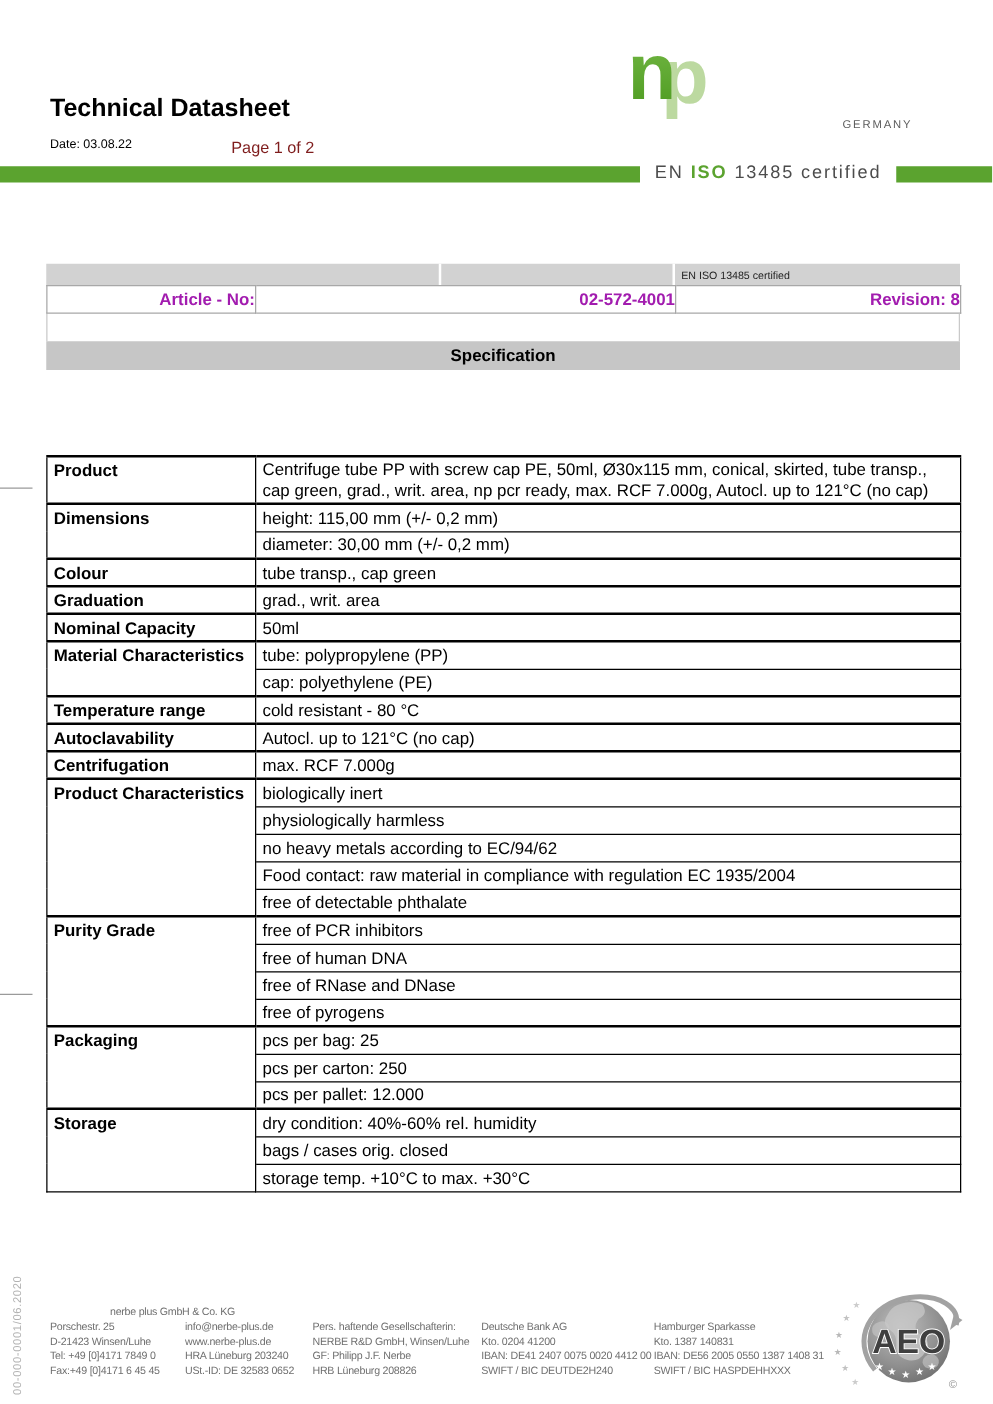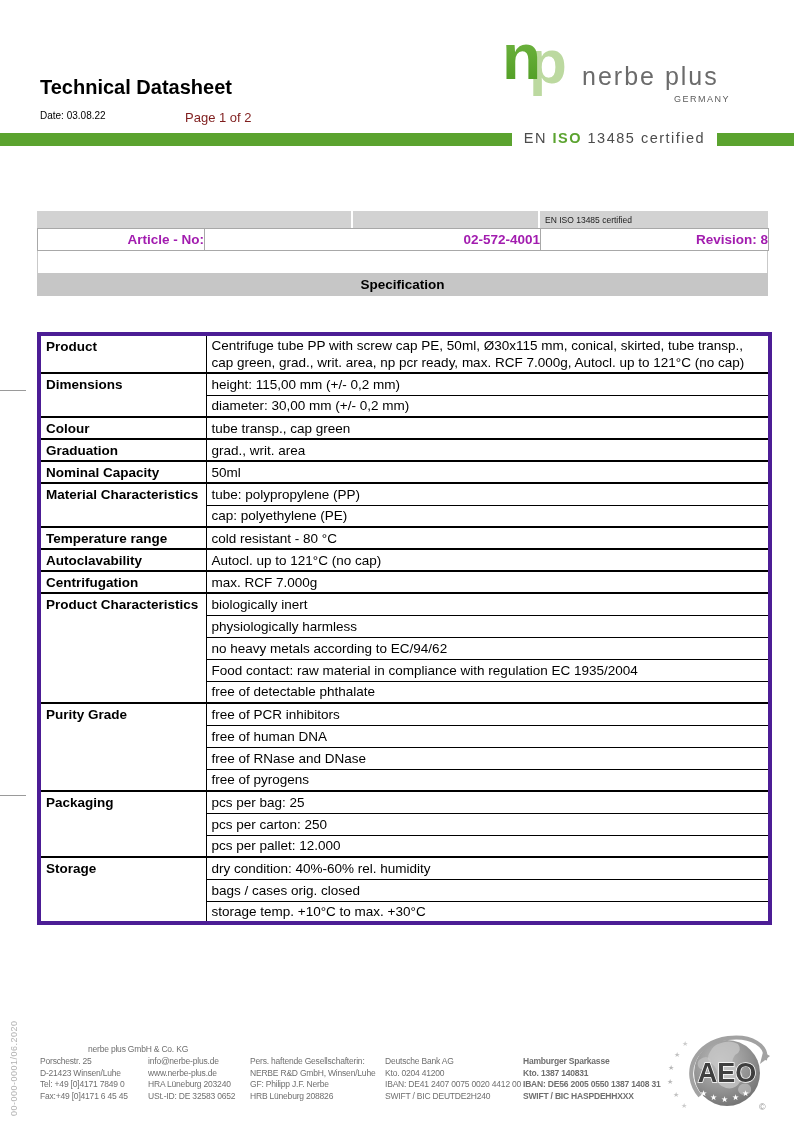--- a/index.html
+++ b/index.html
@@ -45,52 +45,51 @@
   .gray-row .gc3 { width:226px; font-size:8.5px; color:#222; padding:4px 0 0 5px; }
   table.info-table { border-collapse:collapse; table-layout:fixed; width:731px; }
   table.info-table td { box-sizing:border-box; border:1px solid #a8a8a8; height:22px;
                         font-size:13.5px; font-weight:bold; padding:0 0 0 5px; color:#a21caf;text-align:right; }
   .empty-row { box-sizing:border-box; width:731px; height:22px; border-left:1px solid #c9c9c9; border-right:1px solid #c9c9c9; }
   .spec-bar { box-sizing:border-box; width:731px; height:23px; background:#c6c6c6; text-align:center;
               font-size:13.5px; font-weight:bold; color:#000; line-height:23px; }
 
   
   .spec-wrap { position:absolute; left:37px; top:332px; width:731px; }
-  table.spec-table { border-collapse:collapse; table-layout:fixed; width:731px; border:4px solid #4c1d95; }
+  table.spec-table { border-collapse:collapse; table-layout:fixed; width:731px; border:1px solid #4c1d95;margin-top:32px; }
   table.spec-table th, table.spec-table td { box-sizing:border-box; border:1px solid #000; font-size:13.5px;
               padding:1px 4px 1px 5px; color:#000; text-align:left; vertical-align:middle; }
   table.spec-table th { width:167px; font-weight:bold; vertical-align:top; padding-top:3px; }
   table.spec-table tr { height:22px; }
   table.spec-table td.tall { height:36px; line-height:17px; }
   table.spec-table tr.grp th, table.spec-table tr.grp td { border-top:2px solid #000; }
 
   
   .footer { position:absolute; left:40px; top:1044px; width:720px; font-size:8.5px; line-height:11.6px;
             color:#6f6f6f; letter-spacing:-0.2px; }
   .footer .company { position:absolute; left:0; top:0;margin-left:48px; }
   .footer-columns { position:absolute; left:0; top:12px; width:720px; }
   .footer-col { position:absolute; top:0; white-space:nowrap; }
   .footer-col-0 { left:0; } .footer-col-1 { left:108px; } .footer-col-2 { left:210px; }
-  .footer-col-3 { left:345px; } .footer-col-4 { left:483px;font-weight:bold; }
+  .footer-col-3 { left:345px; } .footer-col-4 { left:483px; }
 
   .aeo { position:absolute; left:666px; top:1026px; width:118px; height:95px; }
 </style>
 </head>
 <body>
 
 <div class="page">
 
   <div class="doc-title">Technical Datasheet</div>
   <div class="date-line">Date: 03.08.22</div>
   <div class="page-line">Page 1 of 2</div>
 
   <div class="logo">
     <span class="lp">p</span>
     <span class="ln">n</span>
-    <span class="word">nerbe plus</span>
     <span class="country">GERMANY</span>
   </div>
 
   <div class="banner">
     <div class="bar bar-left"></div>
     <div class="txt"><span>EN </span><span class="iso">ISO</span><span> 13485 certified</span></div>
     <div class="bar bar-right"></div>
   </div>
 
   <div class="fold-mark fold-1"></div>

